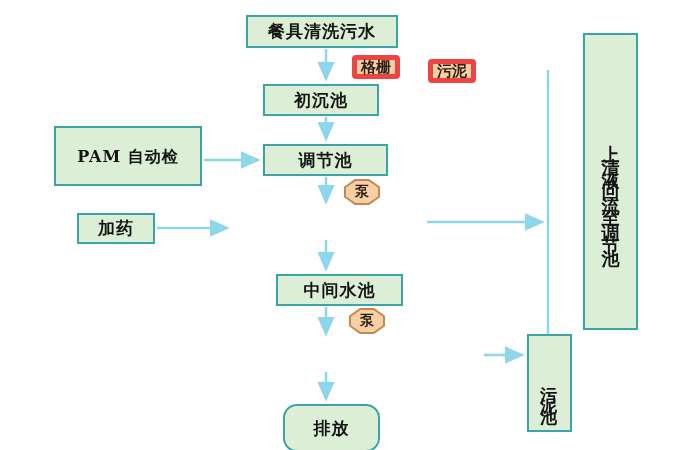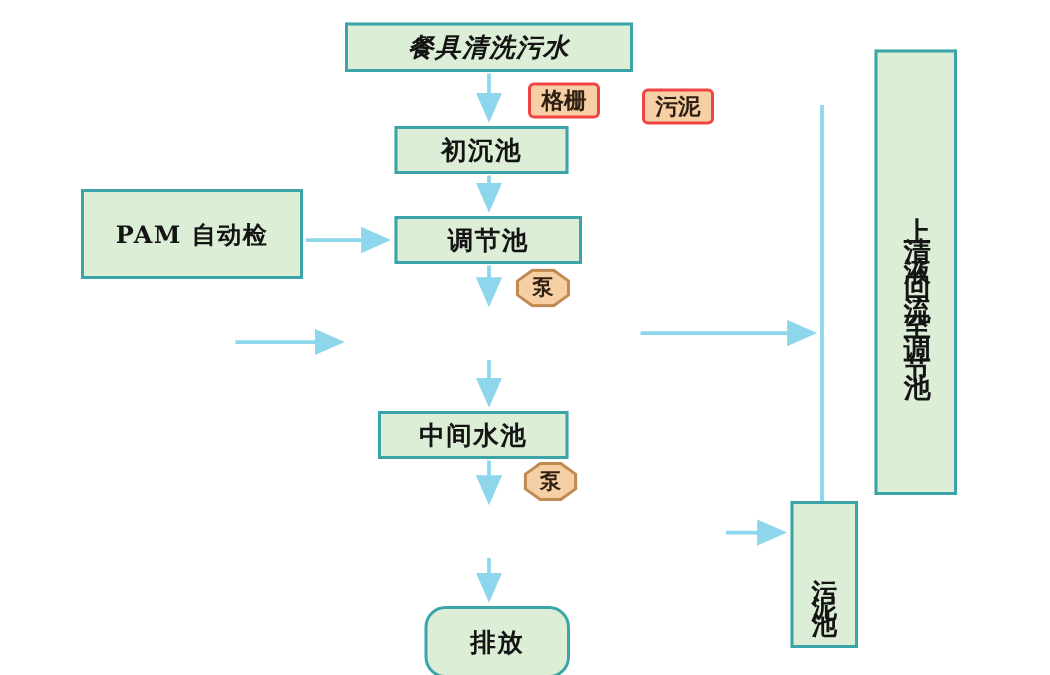--- a/index.html
+++ b/index.html
@@ -32,21 +32,21 @@
     font-size: 17px;
     color: #141414;
     letter-spacing: 1px;
     z-index: 2;
     text-align: center;
   }
 
   .tag {
     position: absolute;
     background: #f6cfa4;
-    border: 2px solid #ef4444;
+    border: 5px solid #ef4444;
     border-radius: 4px;
     display: flex;
     align-items: center;
     justify-content: center;
     font-weight: bold;
     font-size: 15px;
     color: #2e2012;
     z-index: 2;
   }
 
@@ -58,30 +58,30 @@
   }
   .pump .oct-fill {
     position: absolute; inset: 2px;
     clip-path: polygon(30% 0, 70% 0, 100% 30%, 100% 70%, 70% 100%, 30% 100%, 0 70%, 0 30%);
     background: #f6cfa4;
     display: flex; align-items: center; justify-content: center;
     font-weight: bold; font-size: 14px; color: #2e2012;
   }
 
   
-  #n-wastewater  { left: 230px; top: 15px;  width: 192px; height: 33px; font-style: italic; }
+  #n-wastewater  { left: 246px; top: 15px;  width: 152px; height: 33px; }
   #l-grid        { left: 352px; top: 55px;  width: 48px;  height: 24px; }
   #l-sludge      { left: 428px; top: 59px;  width: 48px;  height: 24px; }
   #n-primary     { left: 263px; top: 84px;  width: 116px; height: 32px; }
   #n-pam         { left: 54px;  top: 126px; width: 148px; height: 60px; flex-direction: column; line-height: 25px; font-size: 16px; }
   #n-regulating  { left: 263px; top: 144px; width: 125px; height: 32px; }
   #pump1         { left: 344px; top: 179px; width: 36px;  height: 26px; }
   #n-dosing      { left: 77px;  top: 213px; width: 78px;  height: 31px; }
   #n-flotation   { left: 232px; top: 207px; width: 193px; height: 32px; }
-  #n-middle      { left: 252px; top: 274px; width: 127px; height: 32px; }
+  #n-middle      { left: 276px; top: 274px; width: 127px; height: 32px; }
   #pump2         { left: 349px; top: 308px; width: 36px;  height: 26px; }
   #n-mbr         { left: 198px; top: 339px; width: 284px; height: 32px; }
   #n-discharge   { left: 283px; top: 404px; width: 97px;  height: 48px; border-radius: 14px; }
   #n-sludgetank  { left: 527px; top: 334px; width: 45px;  height: 98px; }
   #n-supernatant { left: 583px; top: 33px;  width: 55px;  height: 297px; }
 
   .vert span {
     writing-mode: vertical-lr;
     text-orientation: upright;
     display: block;
@@ -127,20 +127,21 @@
     <div>PAM 自动检</div>
   </div>
 
   <div class="node" id="n-regulating">调节池</div>
 
   <div class="pump" id="pump1">
     <div class="oct-border"></div>
     <div class="oct-fill">泵</div>
   </div>
 
+  <div class="node" id="n-dosing">加药</div>
 
 
   <div class="node" id="n-middle">中间水池</div>
 
   <div class="pump" id="pump2">
     <div class="oct-border"></div>
     <div class="oct-fill">泵</div>
   </div>
 
 

